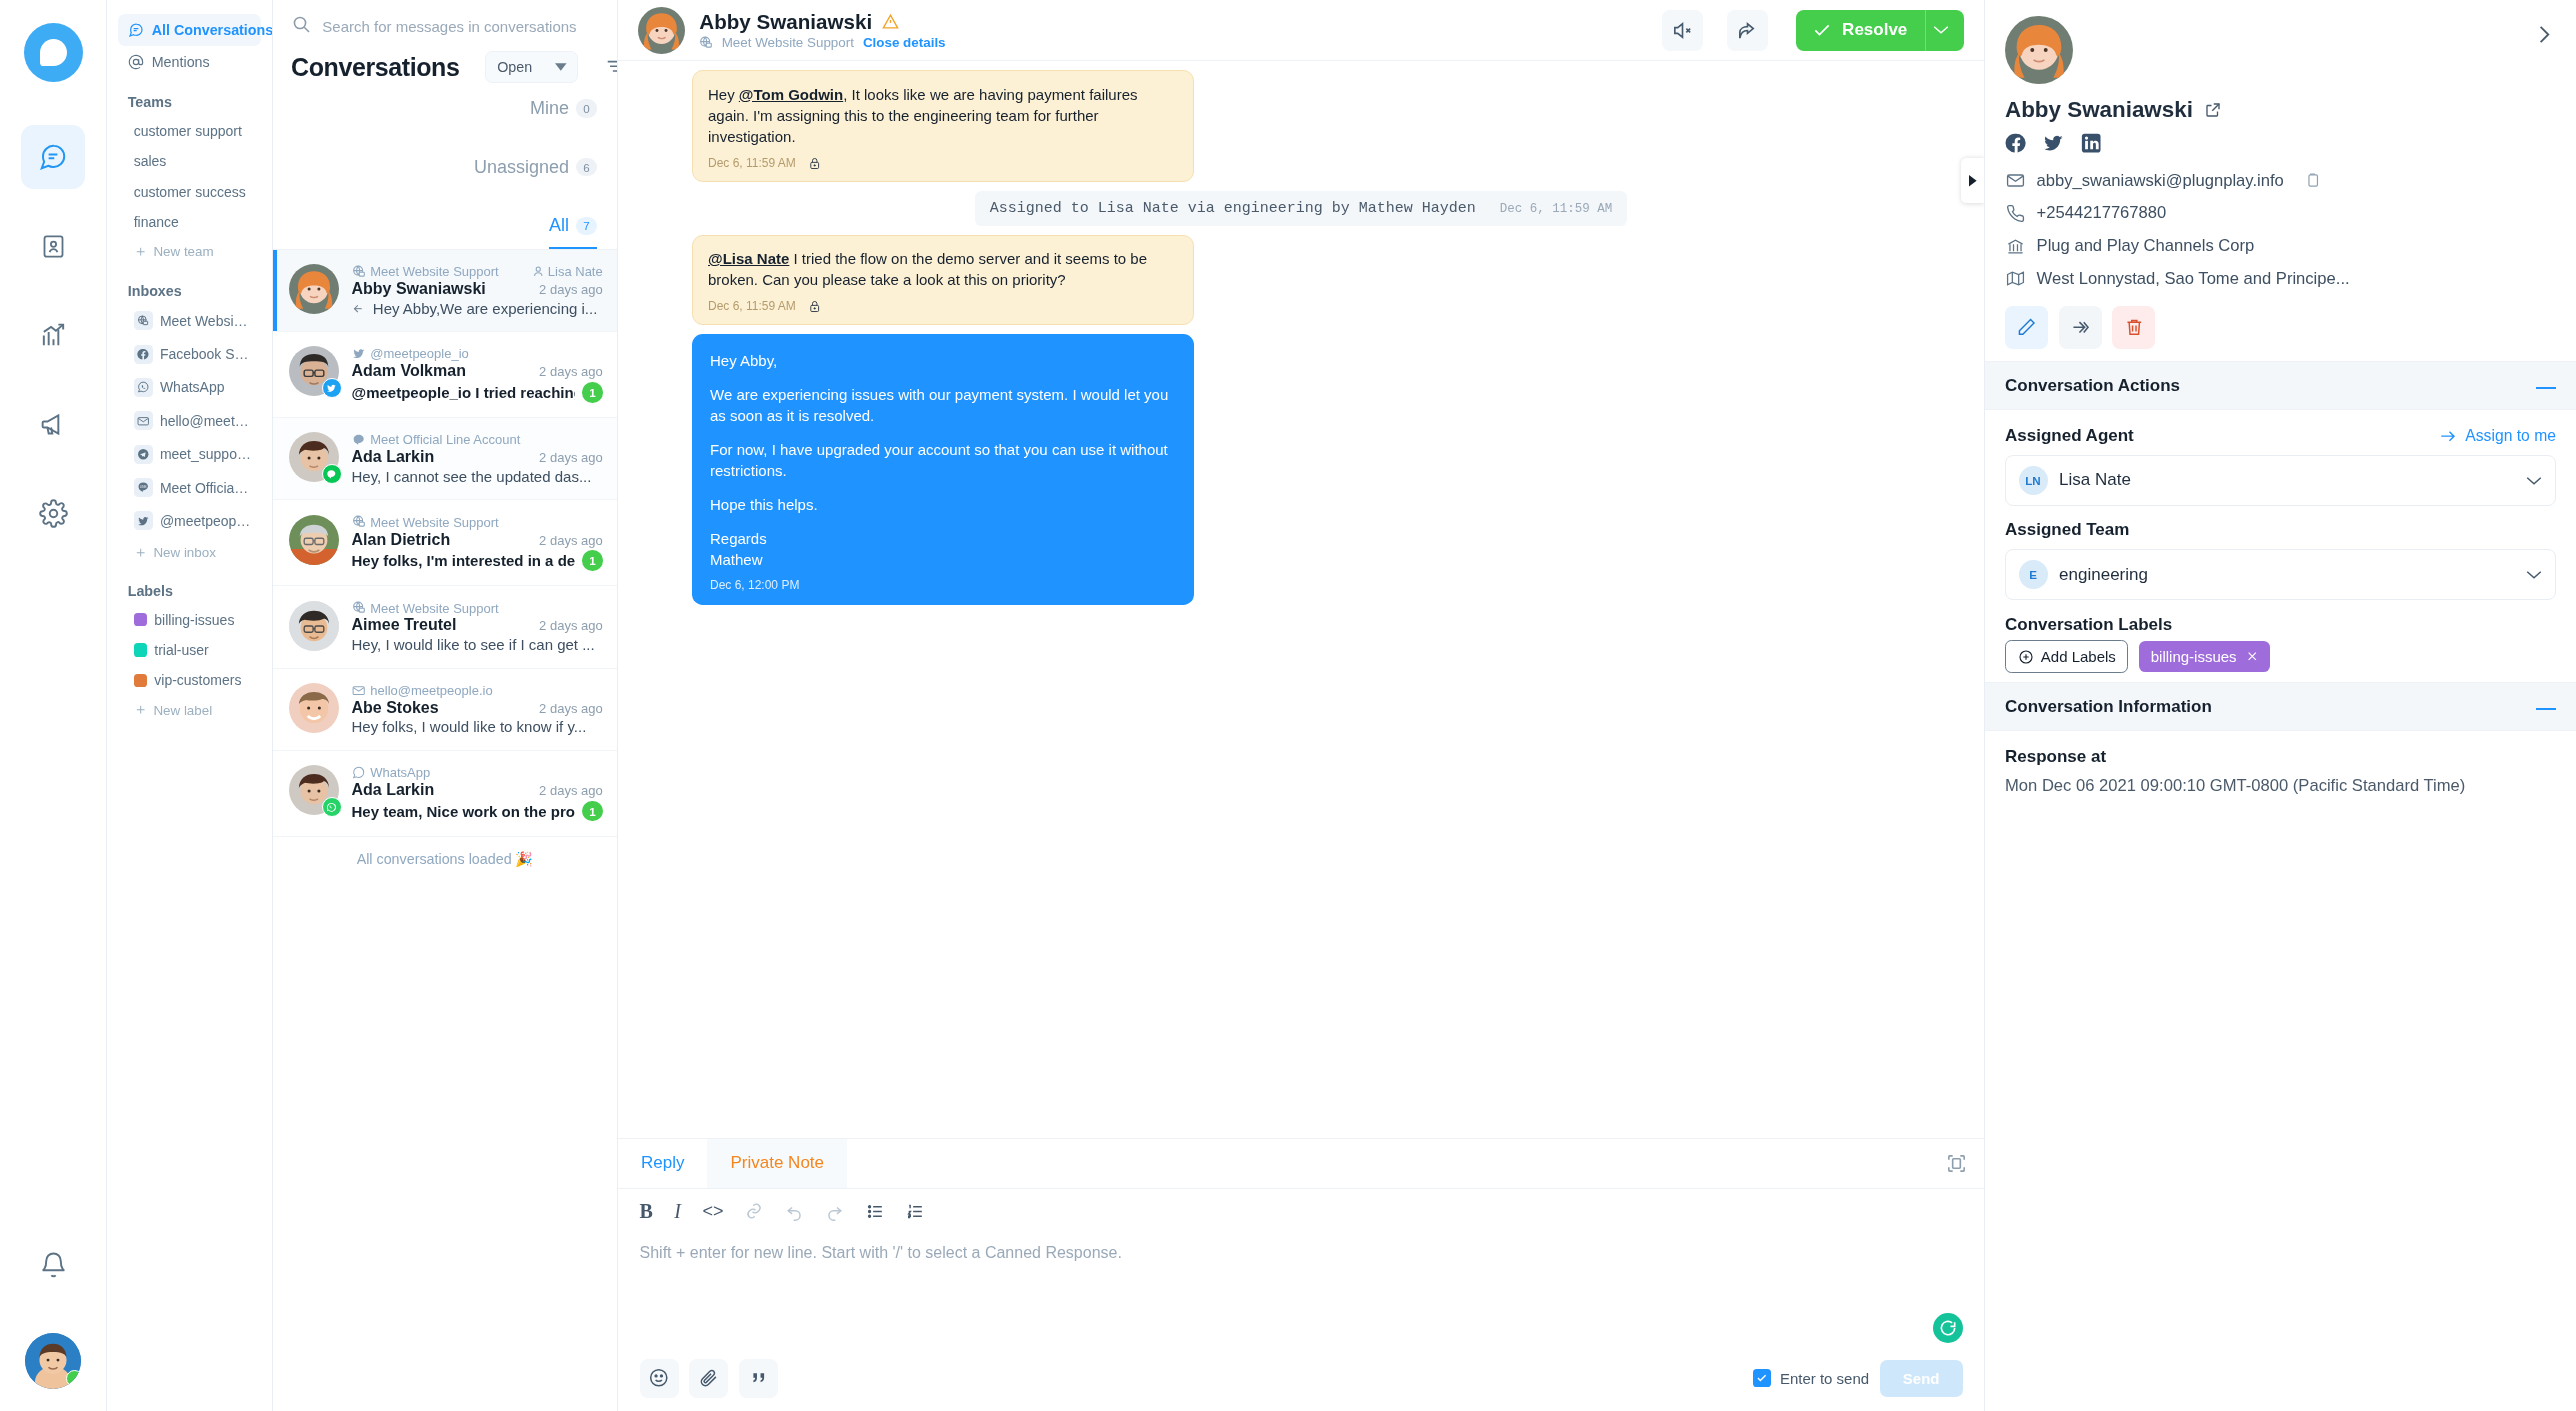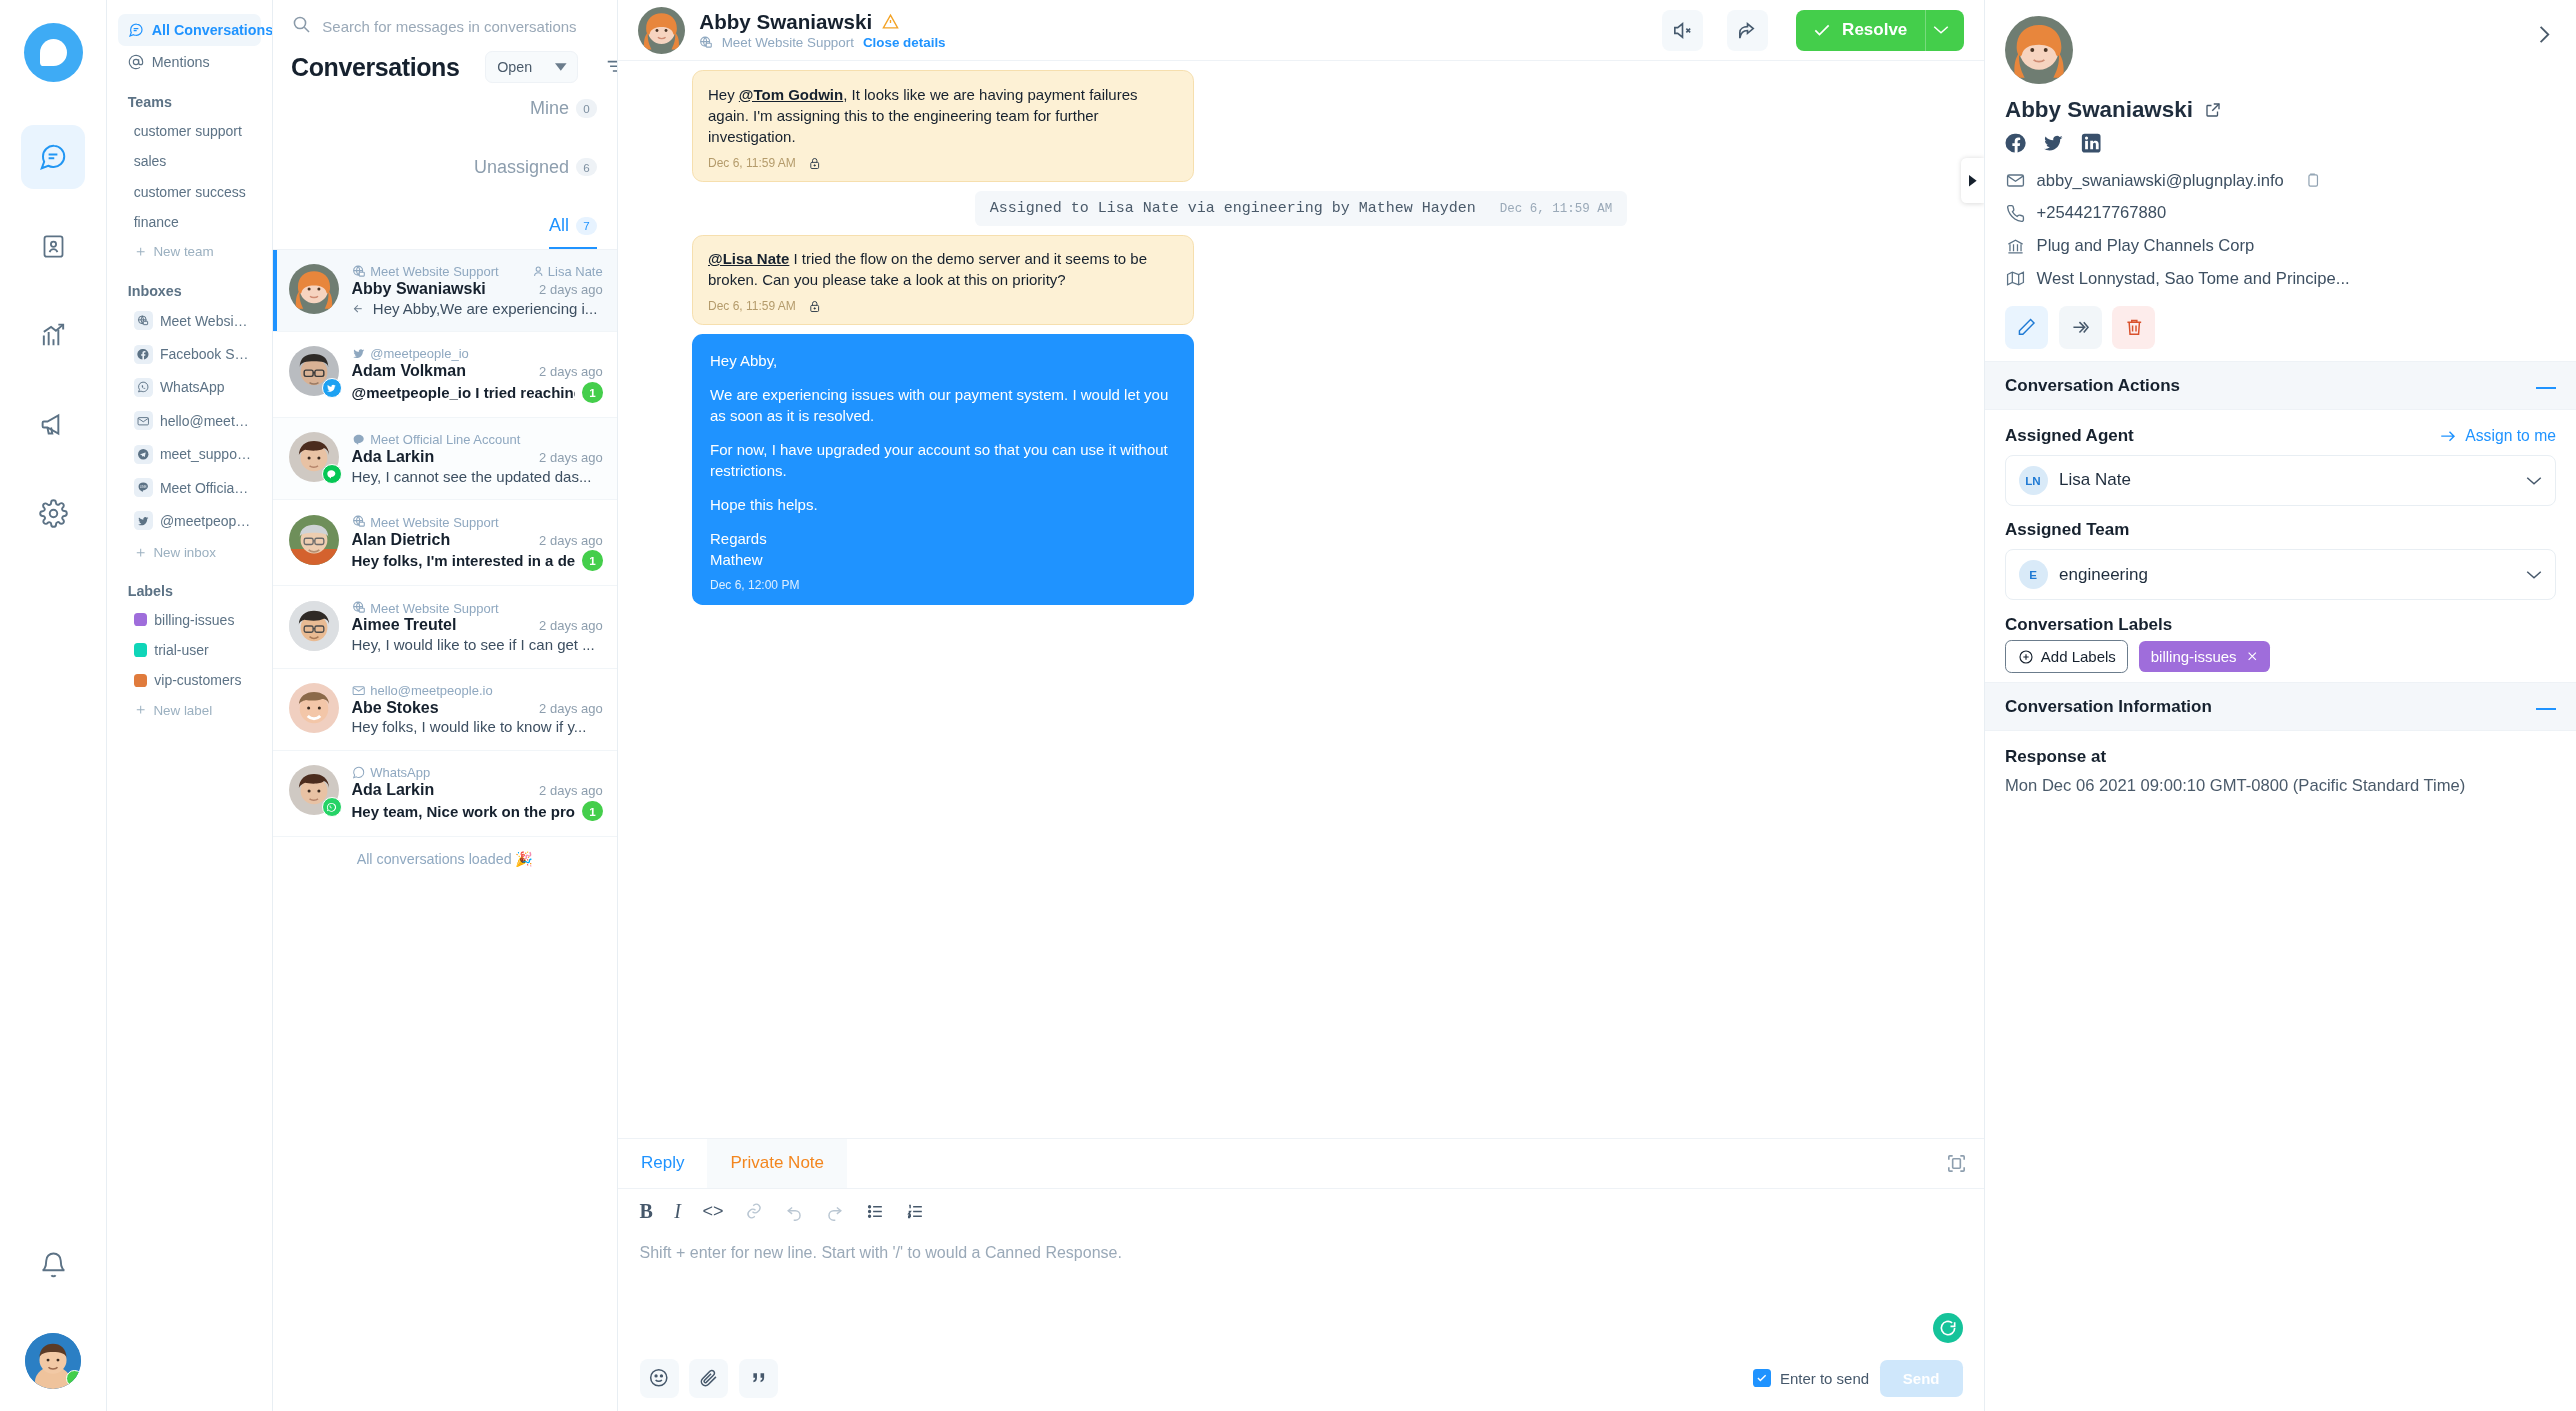--- a/index.html
+++ b/index.html
@@ -967,21 +967,21 @@
         </span>
         <span>
           <svg width="19" height="19" viewBox="0 0 24 24" fill="none" stroke="currentColor" stroke-width="1.8">
             <path d="M9 6h11M9 12h11M9 18h11"></path>
               <path d="M4 4.5h1.2V8M3.4 12h2.2l-2.2 3h2.2M3.4 16.5h2v1.6h-2v1.6h2"></path>
           </svg>
         </span>
       </div>
 
       <div class="comp-area">
-        <div class="comp-placeholder">Shift + enter for new line. Start with '/' to would a Canned Response.</div>
+        <div class="comp-placeholder">Shift + enter for new line. Start with '/' to select a Canned Response.</div>
         <div class="grammarly">
           <svg width="20" height="20" viewBox="0 0 24 24" fill="none" stroke="#fff" stroke-width="2">
             <path d="M20 12a8 8 0 1 1-3-6.2"></path>
               <path d="M20 5v5h-5"></path>
           </svg>
         </div>
       </div>
 
       <div class="comp-foot">
         <div class="foot-btn">

